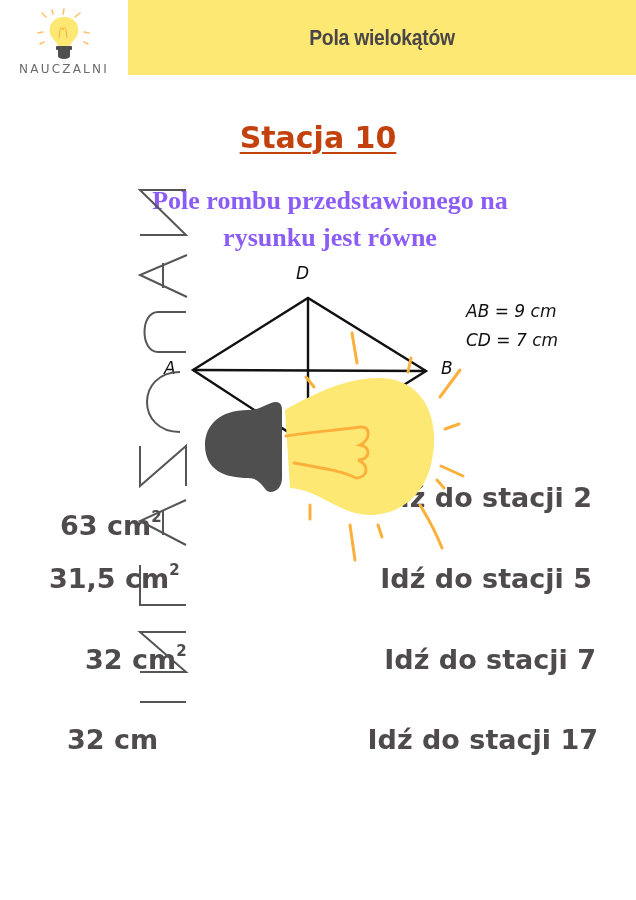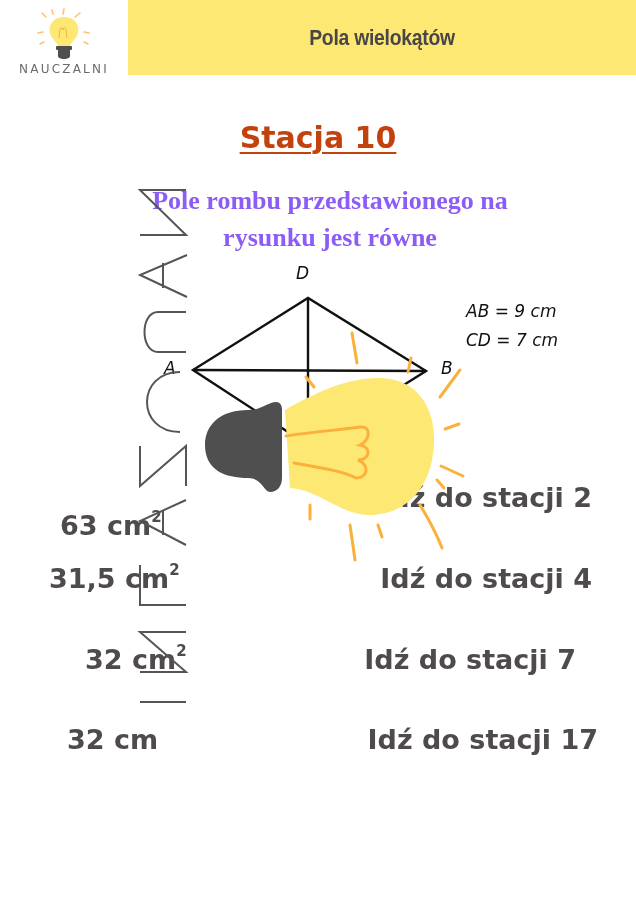--- a/index.html
+++ b/index.html
@@ -78,25 +78,25 @@
   <div>CD = 7 cm</div>
 </div>
 
 <div class="answers">
   <div>
     <div class="ans-val" style="left:60px;top:482px;margin-top:28px;"><span>63 cm</span><sup>2</sup></div>
     <div class="ans-dest" style="right:44px;top:482px;">Idź do stacji 2</div>
   </div>
   <div>
     <div class="ans-val" style="left:49px;top:563px;text-align:right;"><span>31,5 cm</span><sup>2</sup></div>
-    <div class="ans-dest" style="right:44px;top:563px;">Idź do stacji 4</div>
+    <div class="ans-dest" style="right:44px;top:563px;">Idź do stacji 5</div>
   </div>
   <div>
     <div class="ans-val" style="left:60px;top:644px;margin-left:25px;"><span>32 cm</span><sup>2</sup></div>
-    <div class="ans-dest" style="right:60px;top:644px;">Idź do stacji 7</div>
+    <div class="ans-dest" style="right:40px;top:644px;">Idź do stacji 7</div>
   </div>
   <div>
     <div class="ans-val" style="left:67px;top:724px;"><span>32 cm</span><sup></sup></div>
     <div class="ans-dest" style="right:38px;top:724px;">Idź do stacji 17</div>
   </div>
 </div>
 
 <svg class="watermark" viewBox="0 0 636 900">
   <g stroke="#555" stroke-width="2" fill="none" stroke-linecap="butt">
 

